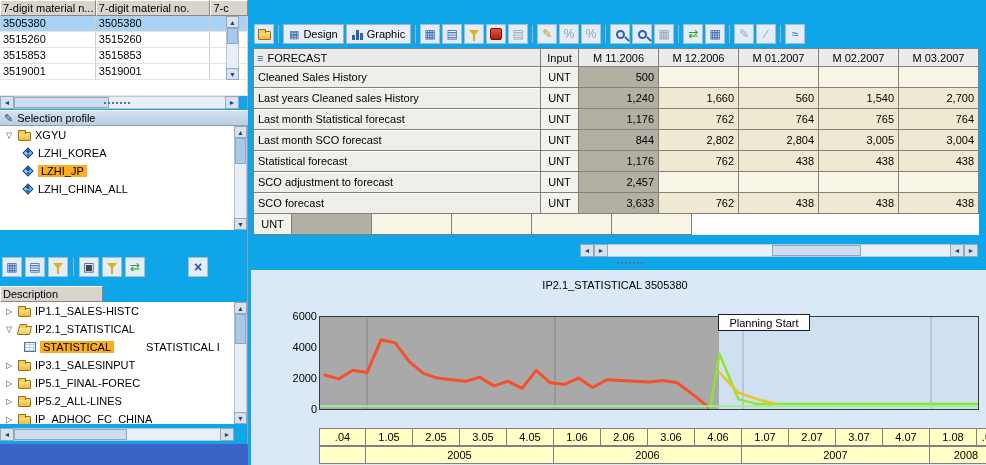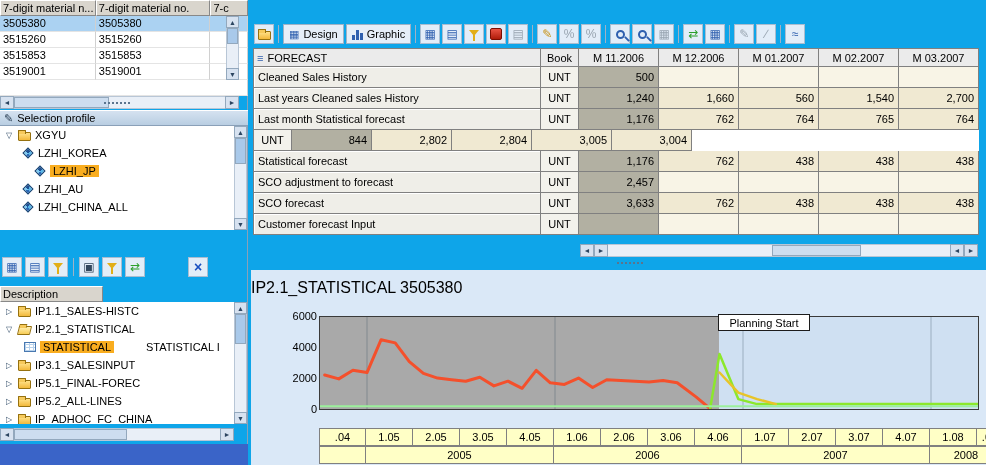--- a/index.html
+++ b/index.html
@@ -84,21 +84,21 @@
       white-space:nowrap;overflow:hidden}
   .fl{background:#efeee8;box-shadow:inset 1px 1px 0 #fff;padding-left:4px}
   .fu{background:#f3f2ec;justify-content:center}
   .fv{justify-content:flex-end;padding-right:4px}
   .c-past{background:#b2b0a2}
   .c-fut{background:#f0e9d2}
   .c-emp{background:#f8f4e6}
   .fw0{width:287px}.fw1{width:38px}.fw2{width:80px}
   
   .chart{position:absolute;left:0;top:270px;width:735px;height:195px;background:#dae8f7}
-  .ctitle{position:absolute;top:9px;left:0;width:728px;font-size:16px}
+  .ctitle{position:absolute;top:9px;left:0;width:728px;text-align:center;font-size:11px}
   .plot{position:absolute;left:68px;top:46px;width:660px;height:94px;border:1px solid #3a3a3a;overflow:hidden}
   .plot-gray{position:absolute;left:0;top:0;width:399px;height:100%;background:#a9a9a9}
   .plot-blue{position:absolute;left:399px;top:0;right:0;height:100%;background:#cfe0f2}
   .plot svg{position:absolute;left:0;top:0}
   .ytick{position:absolute;width:42px;left:24px;text-align:right}
   .pstart{position:absolute;left:467px;top:44px;width:92px;height:17px;background:#fff;border:1px solid #1c1c1c;
           display:flex;align-items:center;justify-content:center;z-index:5}
   .xq,.xy{position:absolute;left:68px;display:flex}
   .xq{top:158px}.xy{top:176px}
   .qc,.yc{height:18px;background:#ffffc6;border:1px solid #808080;border-left:none;display:flex;
@@ -166,27 +166,23 @@
     <div class="tree" style="left:0;top:126px;height:104px">
       <div class="titem" style="padding-left:4px">
         <span class="tw">▽</span>
         <span class="i-folder"></span>
         <span>XGYU</span>
       </div>
       <div class="titem" style="padding-left:22px">
         <span class="i-diamond"></span>
         <span>LZHI_KOREA</span>
       </div>
-      <div class="titem" style="padding-left:34px">
+      <div class="titem" style="padding-left:22px">
         <span class="i-diamond"></span>
         <span class="hl">LZHI_JP</span>
-      </div>
-      <div class="titem" style="padding-left:22px">
-        <span class="i-diamond"></span>
-        <span>LZHI_AU</span>
       </div>
       <div class="titem" style="padding-left:22px">
         <span class="i-diamond"></span>
         <span>LZHI_CHINA_ALL</span>
       </div>
     </div>
     <div class="vsb" style="left:234px;top:126px;height:104px">
       <div class="sb-btn">▲</div>
       <div class="vtrack">
         <div class="vthumb" style="top:0;height:26px"></div>
@@ -317,21 +313,21 @@
       <div class="tsep"></div>
       <div class="tbtn g-blue">≈</div>
     </div>
 
     <div class="ft">
       <div class="row">
         <div class="fh first fw0">
           <span class="g-blue">≡</span>
           <span>FORECAST</span>
         </div>
-        <div class="fh fw1">Book</div>
+        <div class="fh fw1">Input</div>
         <div class="fh fw2">M 11.2006</div>
         <div class="fh fw2">M 12.2006</div>
         <div class="fh fw2">M 01.2007</div>
         <div class="fh fw2">M 02.2007</div>
         <div class="fh fw2">M 03.2007</div>
       </div>
 
       <div class="row">
         <div class="fcell fl fw0">Cleaned Sales History</div>
         <div class="fcell fu fw1">UNT</div>
@@ -356,20 +352,21 @@
         <div class="fcell fl fw0">Last month Statistical forecast</div>
         <div class="fcell fu fw1">UNT</div>
         <div class="fcell fv fw2 c-past">1,176</div>
         <div class="fcell fv fw2 c-fut">762</div>
         <div class="fcell fv fw2 c-fut">764</div>
         <div class="fcell fv fw2 c-fut">765</div>
         <div class="fcell fv fw2 c-fut">764</div>
       </div>
 
       <div class="row">
+        <div class="fcell fl fw0">Last month SCO forecast</div>
         <div class="fcell fu fw1">UNT</div>
         <div class="fcell fv fw2 c-past">844</div>
         <div class="fcell fv fw2 c-fut">2,802</div>
         <div class="fcell fv fw2 c-fut">2,804</div>
         <div class="fcell fv fw2 c-fut">3,005</div>
         <div class="fcell fv fw2 c-fut">3,004</div>
       </div>
 
       <div class="row">
         <div class="fcell fl fw0">Statistical forecast</div>
@@ -395,21 +392,20 @@
         <div class="fcell fl fw0">SCO forecast</div>
         <div class="fcell fu fw1">UNT</div>
         <div class="fcell fv fw2 c-past">3,633</div>
         <div class="fcell fv fw2 c-fut">762</div>
         <div class="fcell fv fw2 c-fut">438</div>
         <div class="fcell fv fw2 c-fut">438</div>
         <div class="fcell fv fw2 c-fut">438</div>
       </div>
 
       <div class="row">
-        <div class="fcell fl fw0">Customer forecast Input</div>
         <div class="fcell fu fw1">UNT</div>
         <div class="fcell fv fw2 c-past"></div>
         <div class="fcell fv fw2 c-emp"></div>
         <div class="fcell fv fw2 c-emp"></div>
         <div class="fcell fv fw2 c-emp"></div>
         <div class="fcell fv fw2 c-emp"></div>
       </div>
     </div>
 
     <div class="hsb" style="position:absolute;left:329px;top:244px;width:398px">

